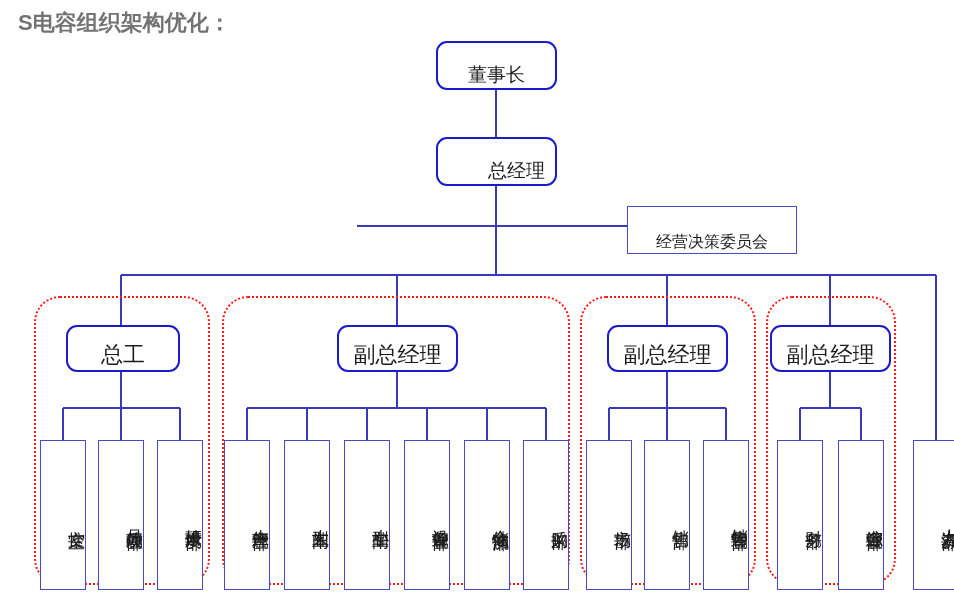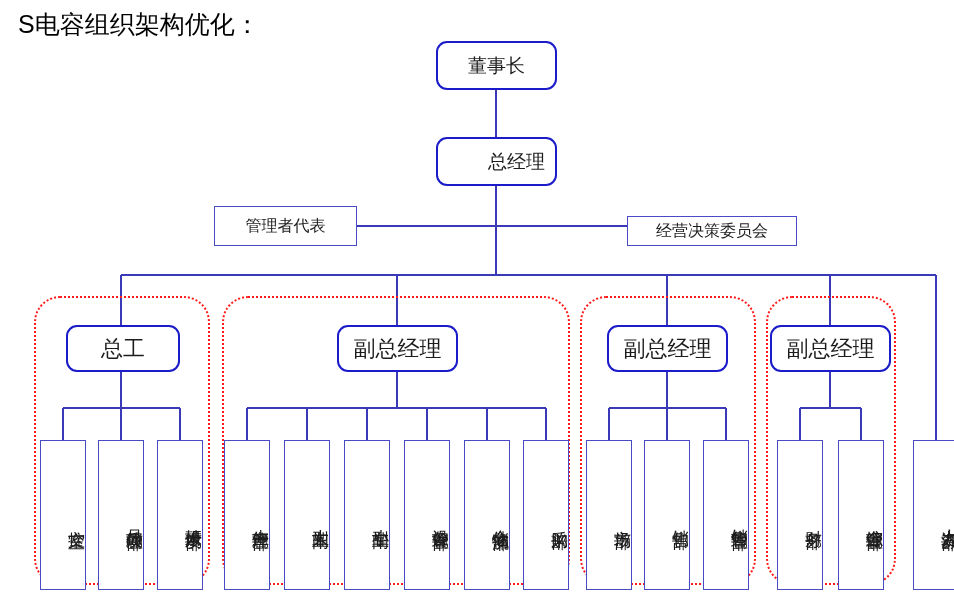--- a/index.html
+++ b/index.html
@@ -17,39 +17,39 @@
   #chart-root {
     position: absolute;
     left: 0; top: 0;
     width: 954px;
     height: 593px;
   }
   #title {
     position: absolute;
     left: 18px;
     top: 8px;
-    font-size: 25px;
-    font-weight: normal;
-    color: #000000;
+    font-size: 22px;
+    font-weight: bold;
+    color: #737373;
     letter-spacing: 0px;
     white-space: nowrap;
   }
   .svg-layer {
     position: absolute;
     left: 0; top: 0;
     width: 954px;
     height: 593px;
     pointer-events: none;
   }
   .node {
     position: absolute;
     box-sizing: border-box;
     background: #ffffff;
     display: flex;
-    align-items: center;
+    align-items: flex-end;
     justify-content: center;
     color: #1c1c1c;
     text-align: center;
   }
   .node-exec {
     border: 2.2px solid #1b1bc9;
     border-radius: 11px;
     font-size: 19px;
   }
   .node-mgr {
@@ -144,25 +144,22 @@
   <div class="group-outline" style="left:766px; top:296px; width:130px; height:289px;"></div>
 
   <div class="node node-exec" style="left:436px; top:41px; width:121px; height:49px;">
     <span>董事长</span>
   </div>
 
   <div class="node node-exec" style="left:436px; top:137px; width:121px; height:49px;padding-left:40px;">
     <span>总经理</span>
   </div>
 
-  <div class="node node-staff" style="left:214px; top:206px; width:143px; height:40px;">
-    <span>管理者代表</span>
-  </div>
-
-  <div class="node node-staff" style="left:627px; top:216px; width:170px; height:30px;">
+
+  <div class="node node-staff" style="left:627px; top:206px; width:170px; height:48px;">
     <span>经营决策委员会</span>
   </div>
 
   <div class="node node-mgr" style="left:66px; top:325px; width:114px; height:47px;">
     <span>总工</span>
   </div>
 
   <div class="node node-mgr" style="left:337px; top:325px; width:121px; height:47px;">
     <span>副总经理</span>
   </div>

